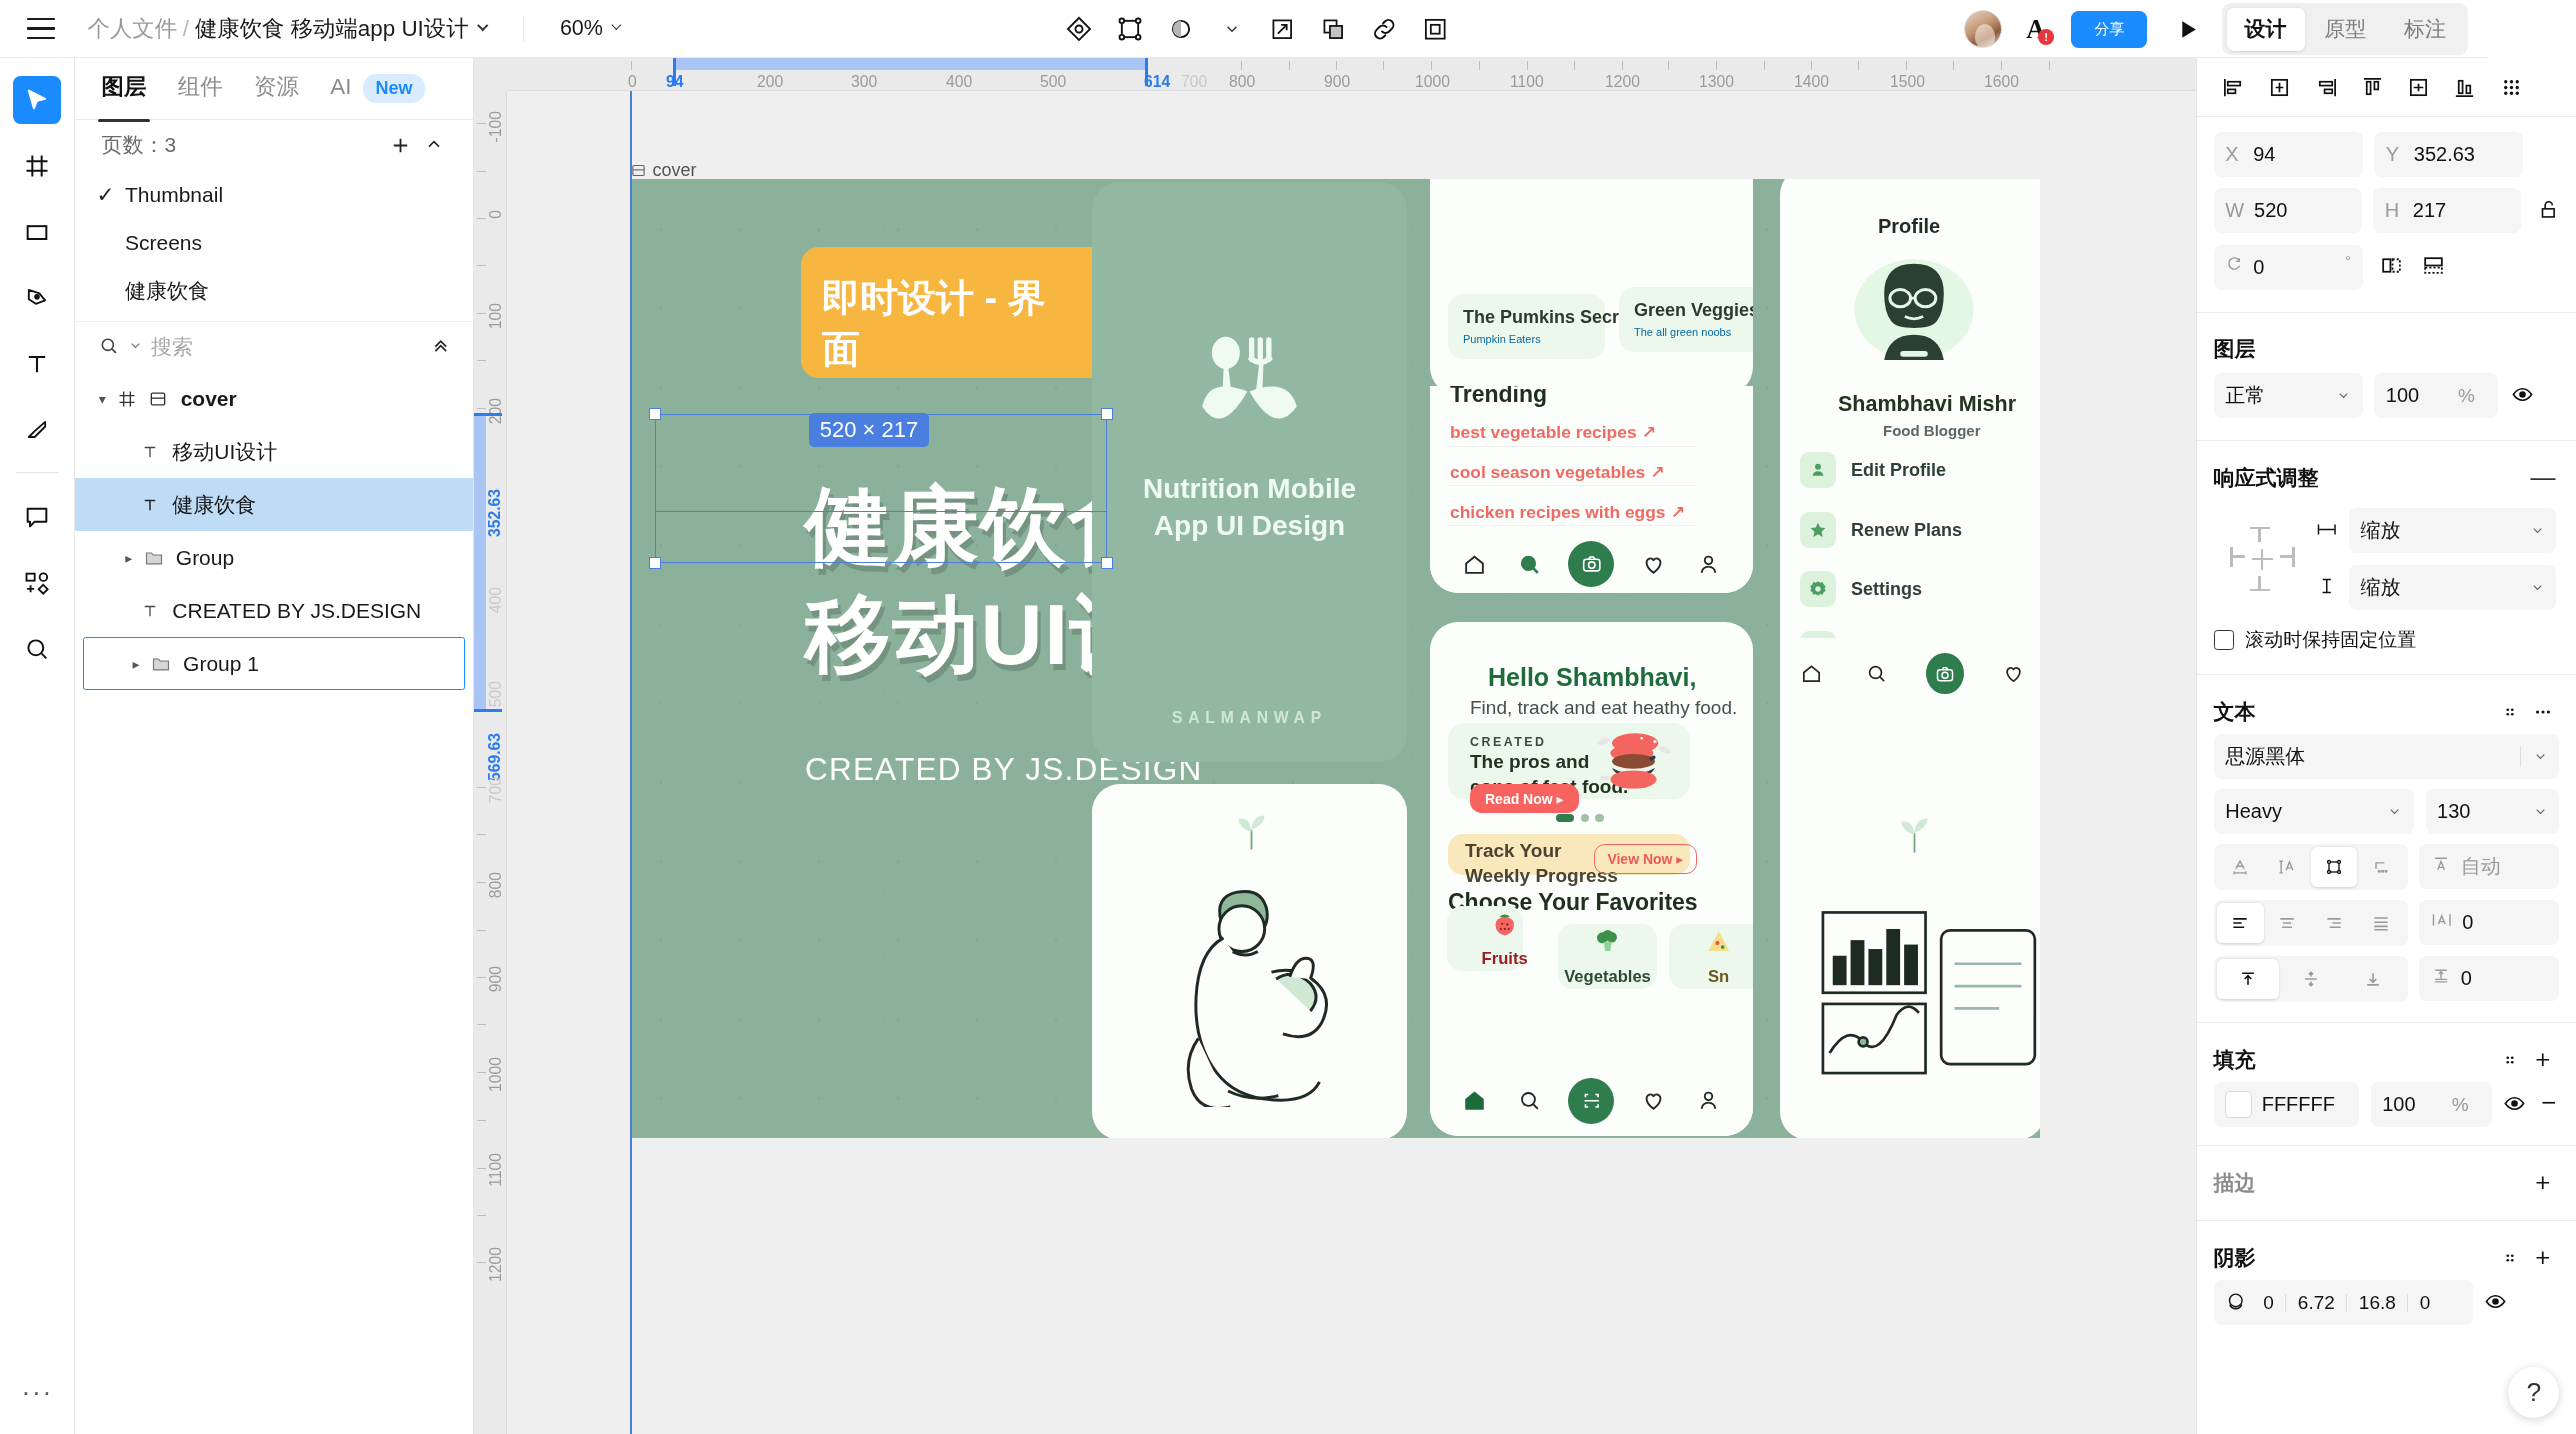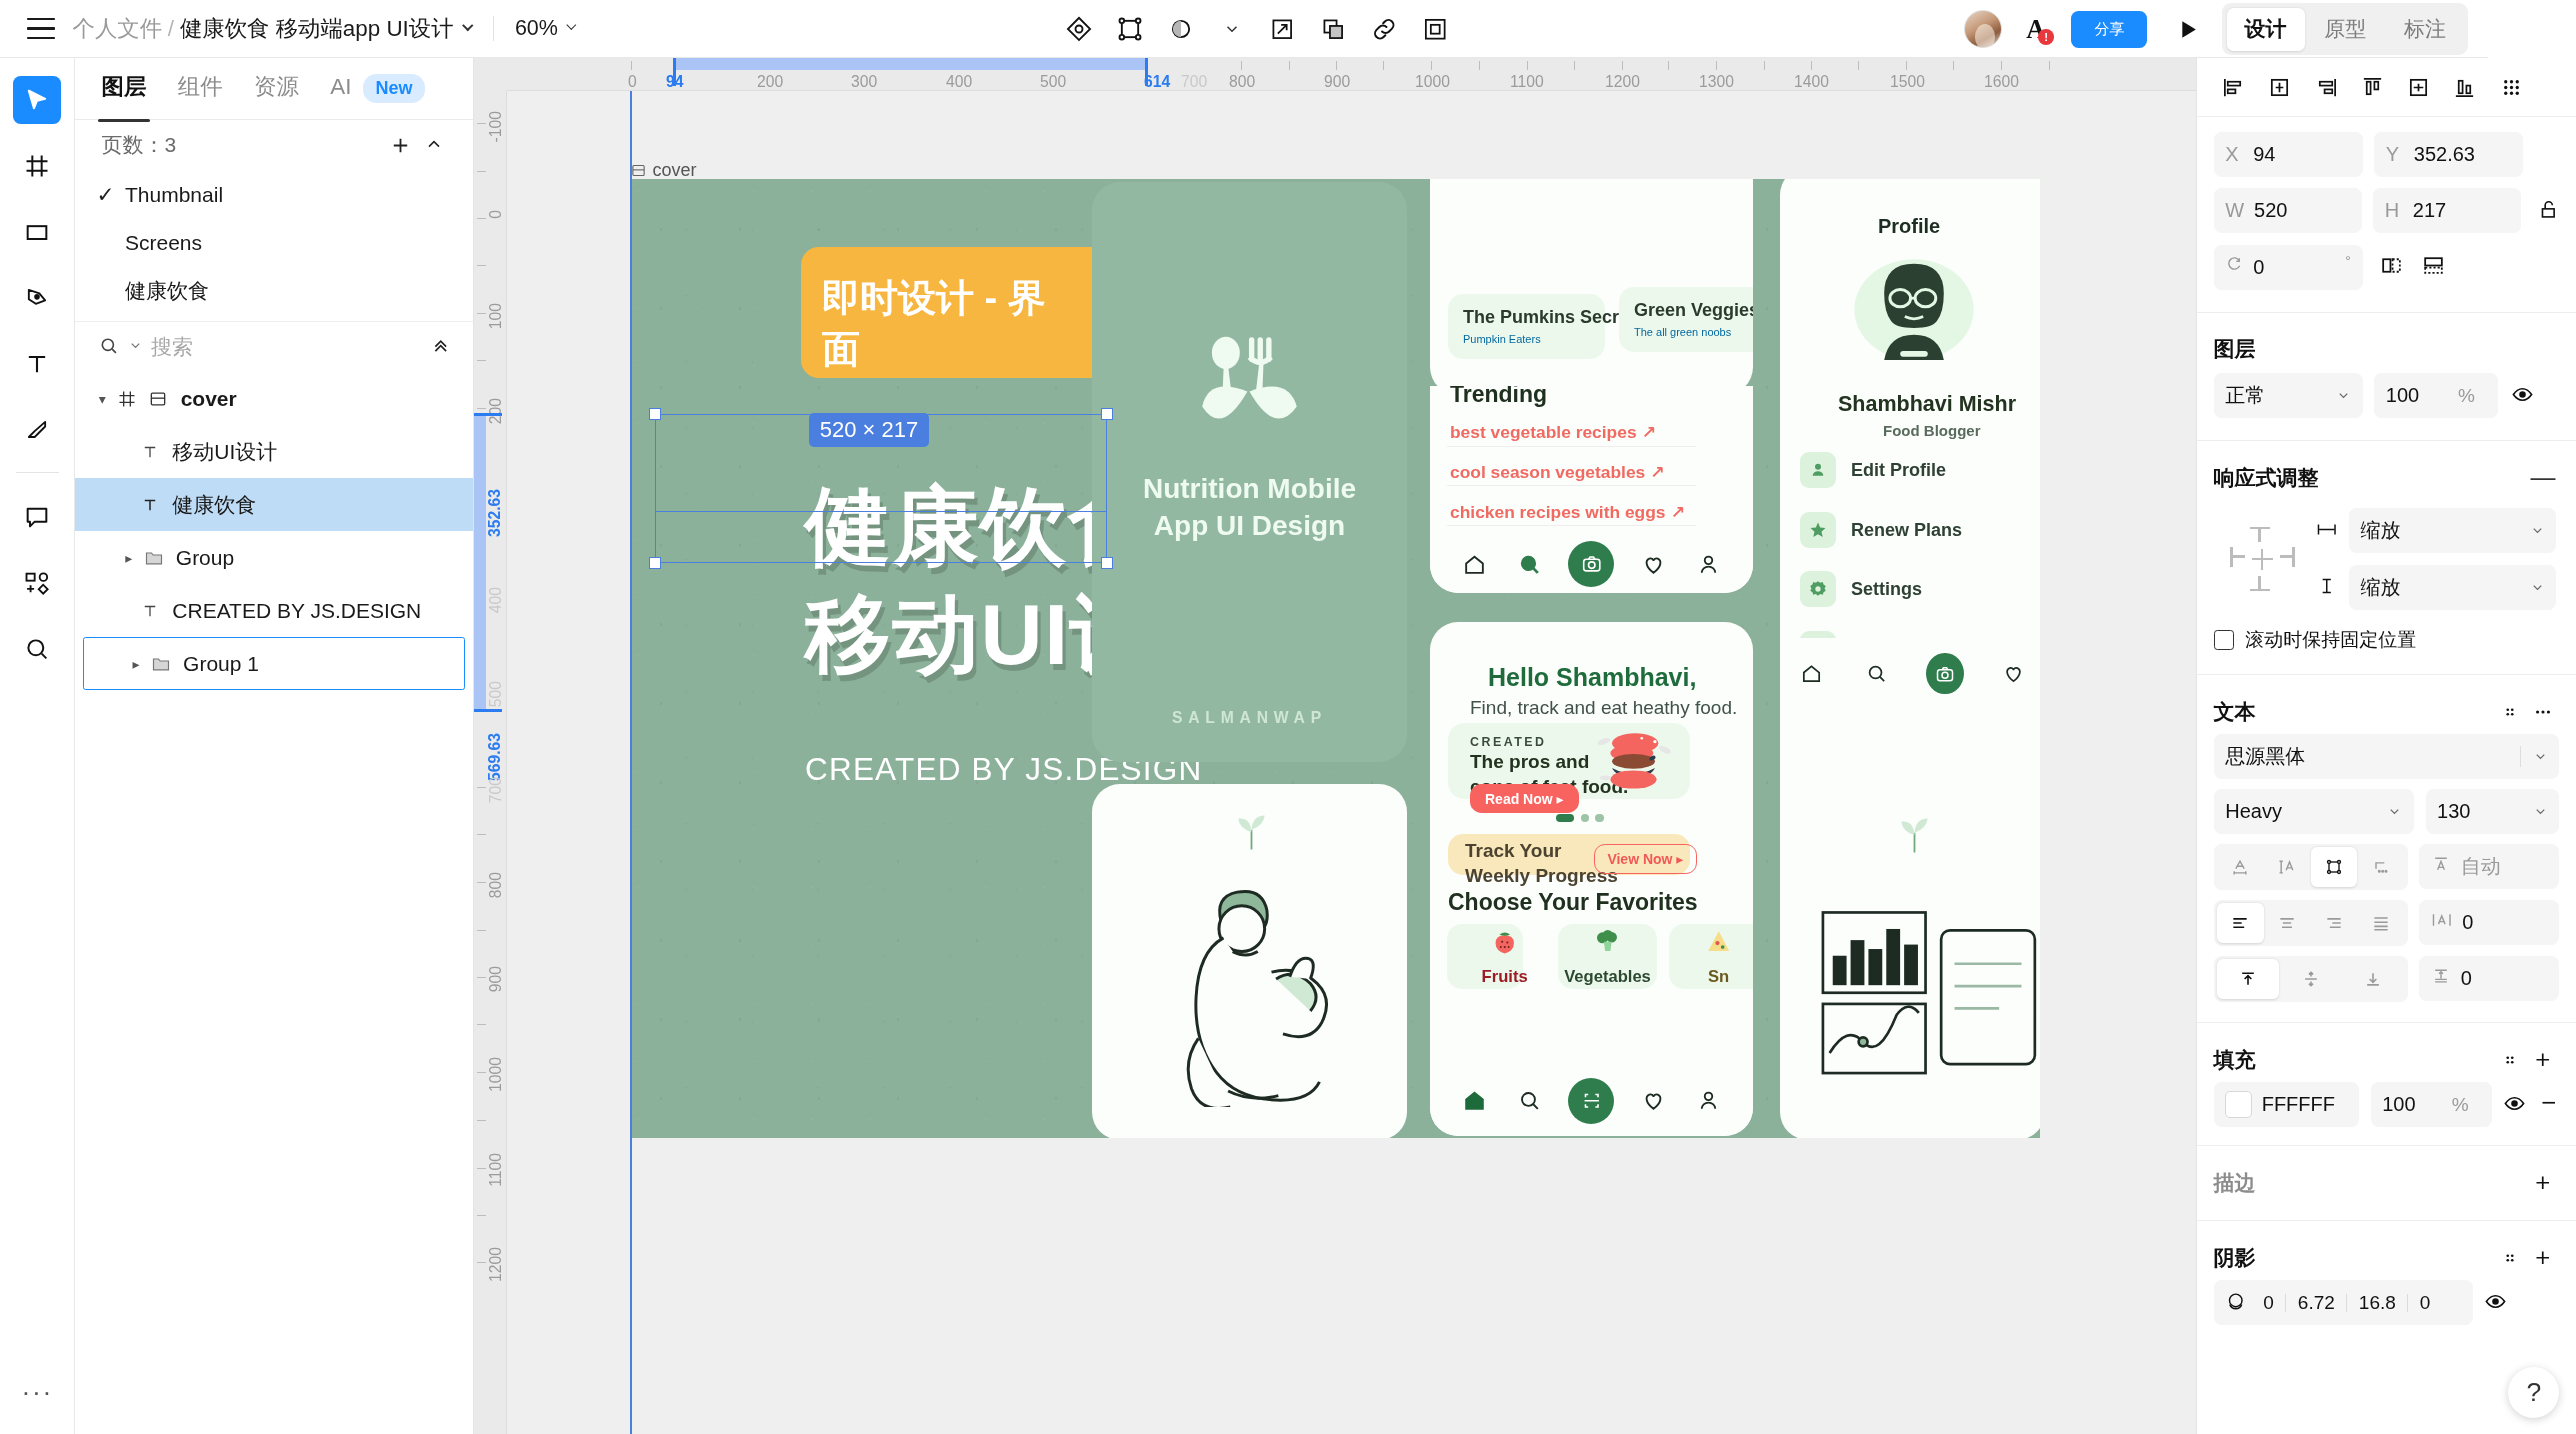--- a/index.html
+++ b/index.html
@@ -9,21 +9,21 @@
     background: #ffffff;
     font-family: "Liberation Sans", "DejaVu Sans", sans-serif;
     -webkit-font-smoothing: antialiased;
   }
   .app { position: relative; width: 2576px; height: 1435px; }
 
   
   .topbar {
     position: absolute; left: 0; top: 0; width: 2488px; height: 58px;
     background: #ffffff; border-bottom: 0.8px solid #e8e8e8;
-    display: flex; align-items: center; z-index: 40;
+    display: flex; align-items: center; z-index: 40; gap: 15px;
   }
   .hamburger { width: 28px; height: 21.5px; margin-left: 26.5px; margin-right: 18px;
     display: flex; flex-direction: column; justify-content: space-between; cursor: pointer; }
   .hamburger i { display: block; height: 2.5px; background: #1a1a1a; border-radius: 0.8px; }
   .breadcrumb { font-size: 22.4px; color: #1a1a1a; display: flex; align-items: center; white-space: nowrap; }
   .breadcrumb .folder { color: #9a9a9a; }
   .breadcrumb .sep { color: #b5b5b5; margin: 0 5.8px; }
   .breadcrumb .fname { color: #1a1a1a; }
   .caret { display: inline-block; width: 7.5px; height: 7.5px; border-right: 2px solid #333;
     border-bottom: 2px solid #333; transform: rotate(45deg) translate(-2.5px,-2.5px); margin-left: 10px; }
@@ -614,21 +614,21 @@
 
         <div class="track-card" style="left:18px; top:212px; width:242px; height:41px;"></div>
         <div class="track-t" style="left:35px; top:217px;">
           <span>Track Your</span><br>
           <span>Weekly Progress</span>
         </div>
         <div class="pill-outline" style="left:164px; top:222px;">View Now  ▸</div>
 
         <div class="sect-h" style="left:18px; top:267px;">Choose Your Favorites</div>
 
-        <div class="fav-card" style="left:16.6px; top:302px; width:76px; height:65px;padding-left:40px;">
+        <div class="fav-card" style="left:16.6px; top:284px; width:76px; height:65px;padding-left:40px;">
           <span>
             <svg width="31.5" height="31.5" viewBox="0 0 24 24">
               <path d="M12 7 q-7 0 -7 6 q0 6 7 8 q7 -2 7 -8 q0 -6 -7 -6Z" fill="#f4655f"></path>
               <path d="M8 6.5 q4 -3 8 0 q-4 2 -8 0Z" fill="#3f8f4b"></path>
               <circle cx="10" cy="12" r=".8" fill="#6b1c1c"></circle>
                 <circle cx="14" cy="12.6" r=".8" fill="#6b1c1c"></circle>
               <circle cx="12" cy="16" r=".8" fill="#6b1c1c"></circle>
                 <circle cx="9" cy="16" r=".7" fill="#6b1c1c"></circle>
                 <circle cx="15" cy="16" r=".7" fill="#6b1c1c"></circle>
               </svg>

